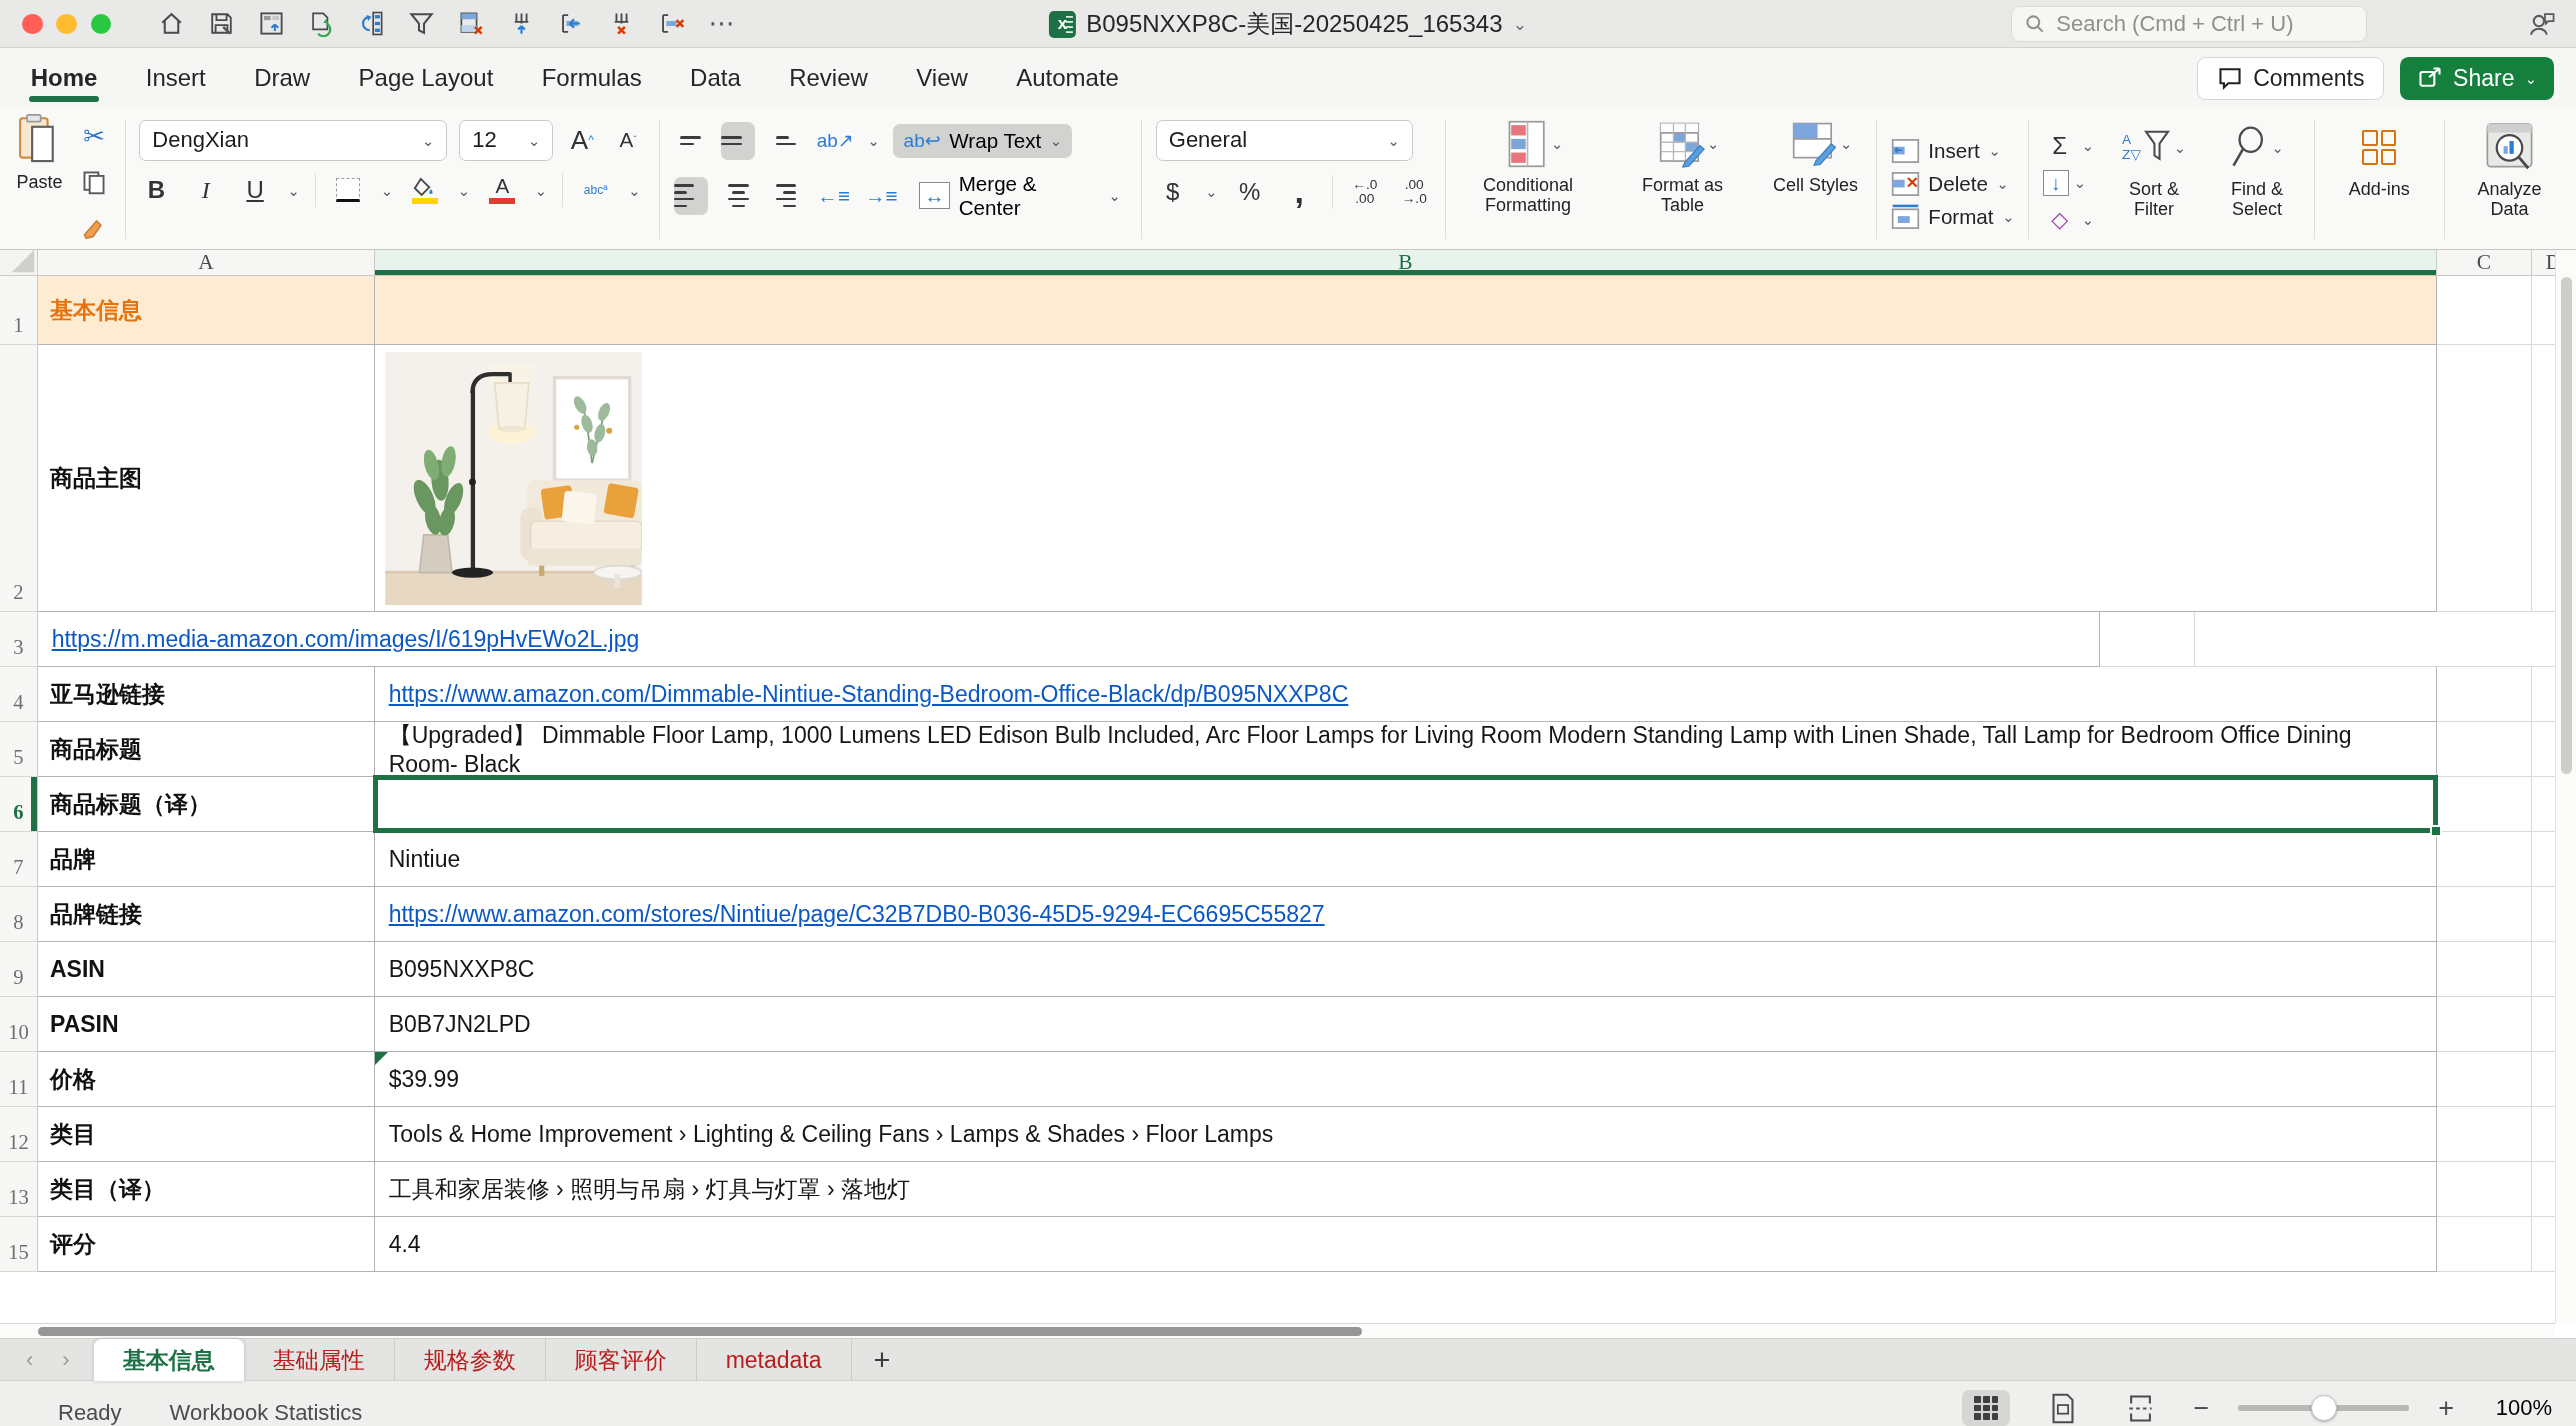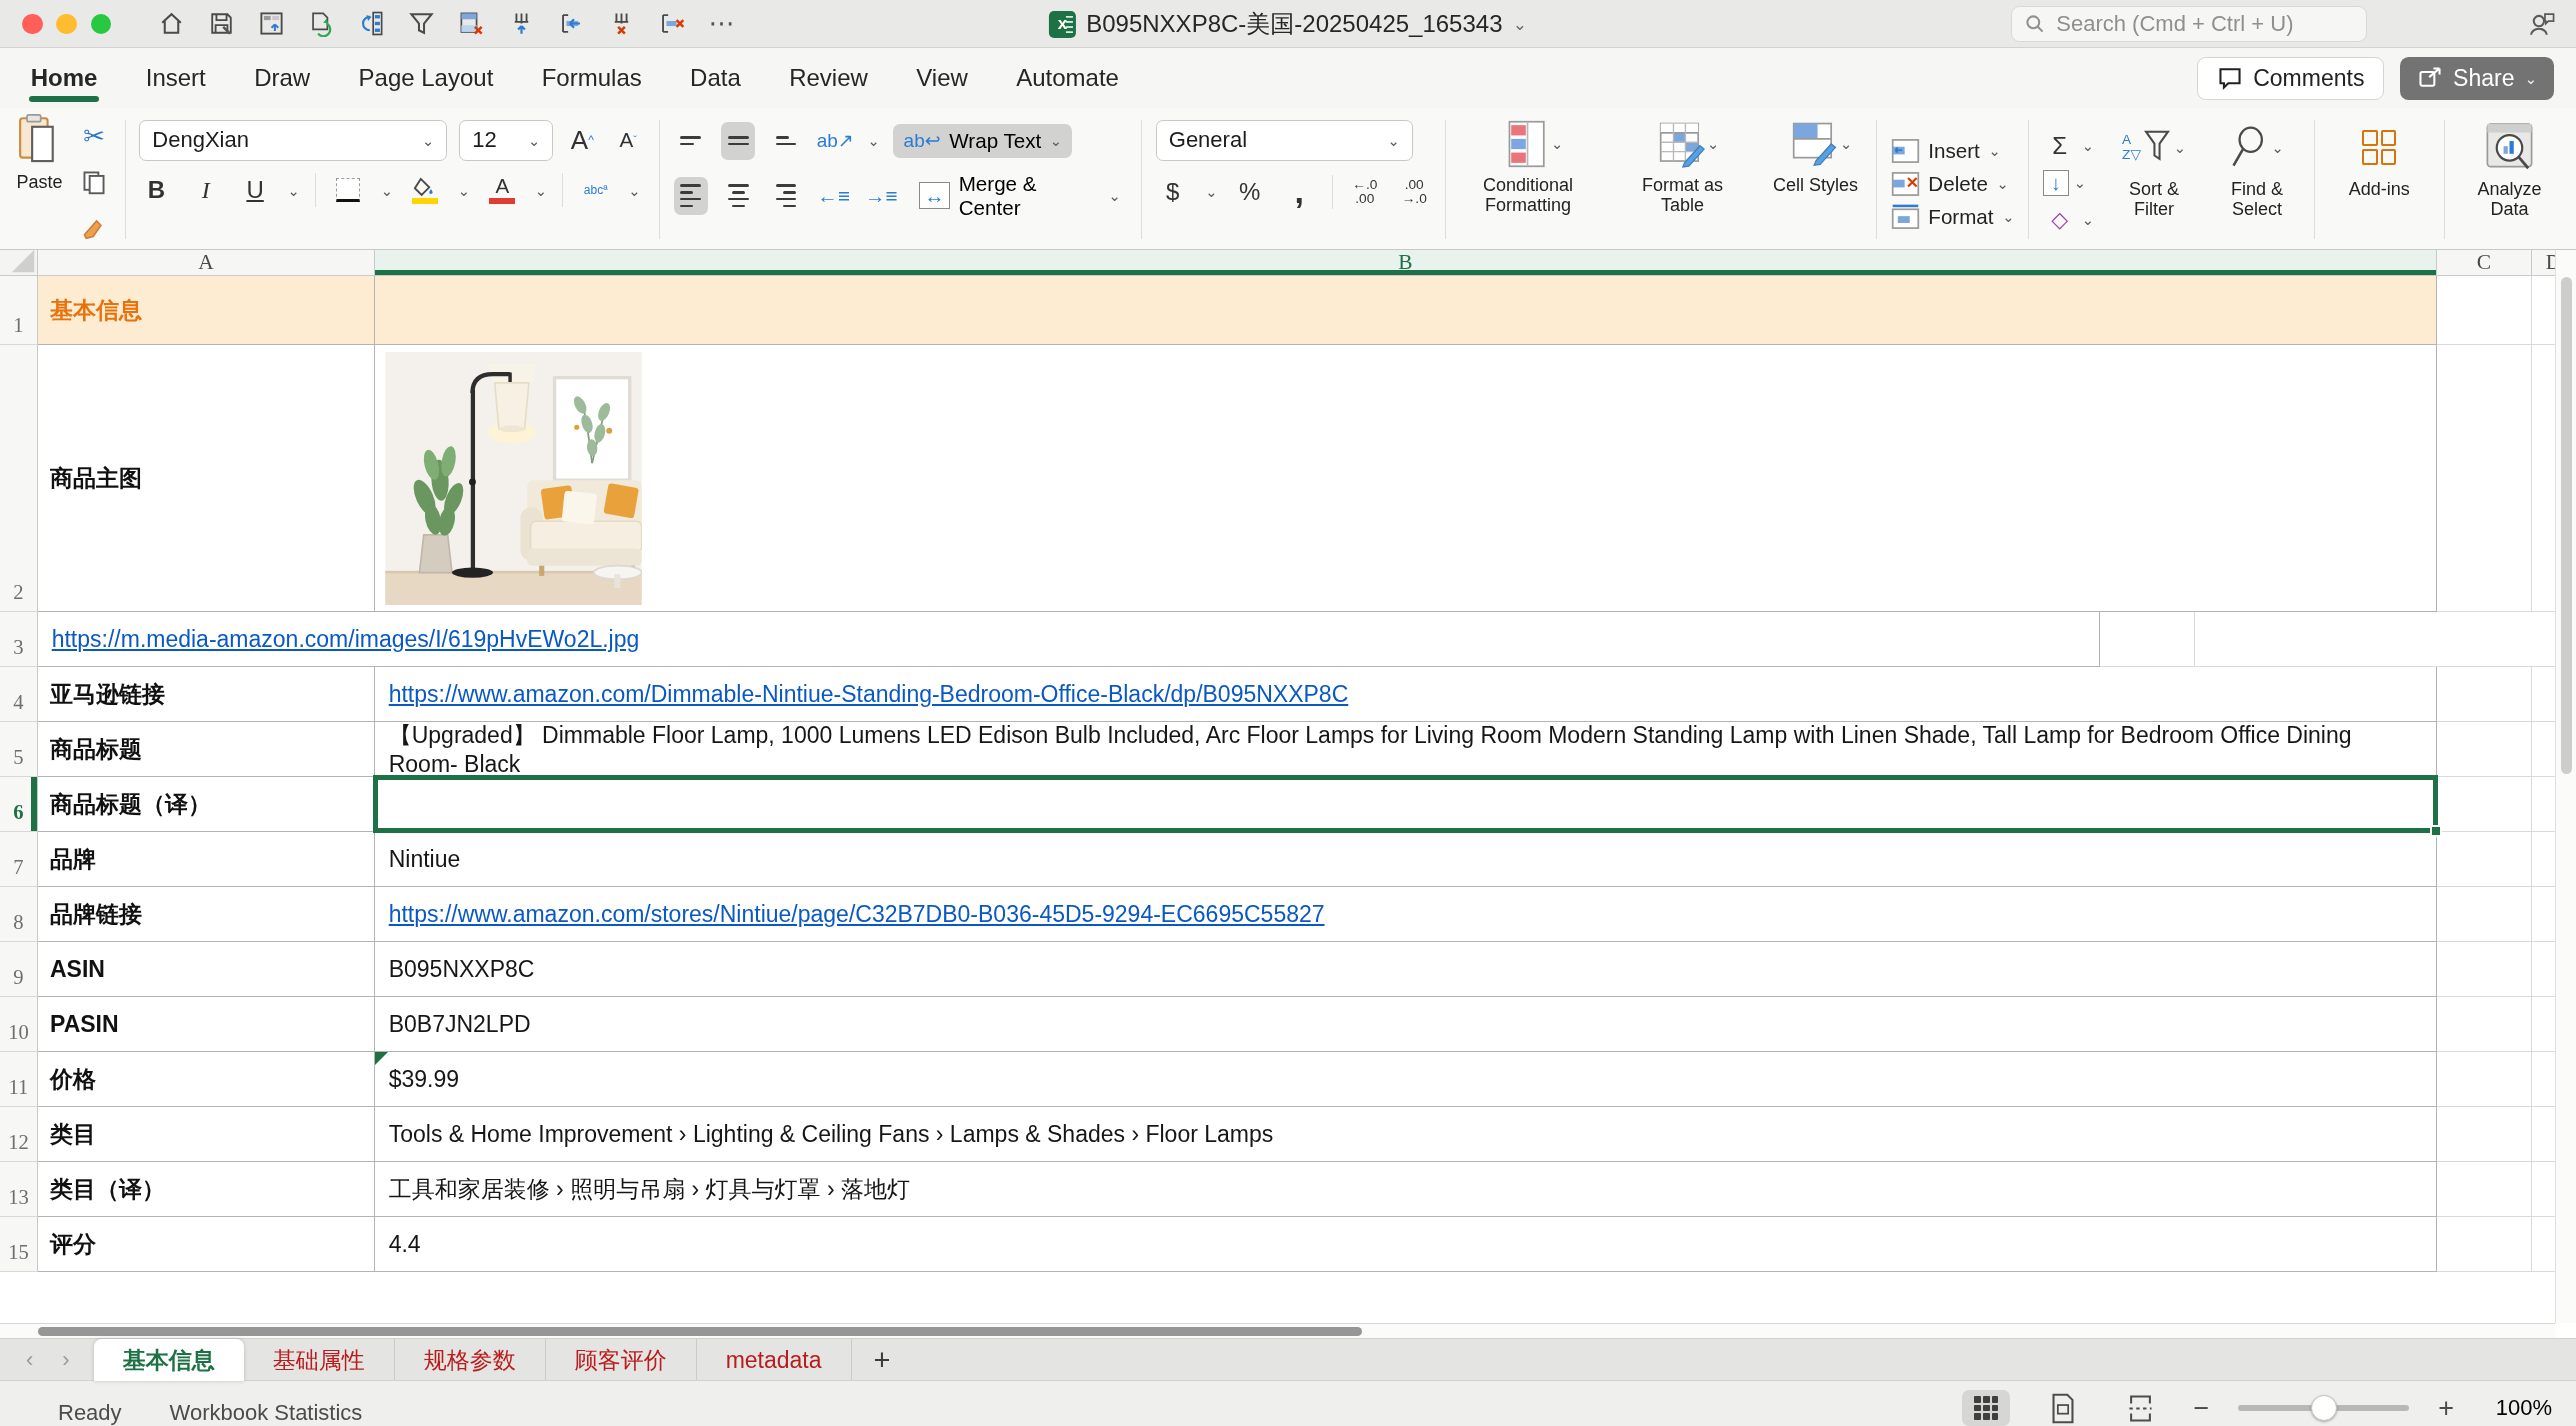--- a/index.html
+++ b/index.html
@@ -31,35 +31,35 @@
   
   .tabrow { position:absolute; left:0; top:48px; width:2576px; height:60px; background:#f6f6f4; }
   .rtabs { position:absolute; left:29px; top:0; height:60px; display:flex; gap:45px; align-items:center; }
   .rtab { font-size:24px; color:#262626; position:relative; padding:12px 1.7px; cursor:default; }
   .rtab.active { font-weight:bold; }
   .rtab.active::after { content:""; position:absolute; left:0; right:0; bottom:1.7px; height:6px;
     border-radius:3.4px; background:#1e7145; }
   .tr-actions { position:absolute; right:22px; top:8.6px; display:flex; gap:15.4px; }
   .btn-comments { height:43px; padding:0 19px; background:#fff; border:0.9px solid #d4d4d2;
     border-radius:8.6px; display:flex; align-items:center; gap:10.3px; font-size:23px; color:#222; }
-  .btn-share { height:43px; padding:0 17px; background:#737373; border-radius:8.6px;
+  .btn-share { height:43px; padding:0 17px; background:#15803d; border-radius:8.6px;
     display:flex; align-items:center; gap:10.3px; font-size:23px; color:#fff; }
   .btn-share .chev { color:#dff. }
   
   .ribbon { position:absolute; left:0; top:108px; width:2576px; height:142px;
     background:#f9f9f8; border-bottom:0.9px solid #c8c8c6; display:flex; align-items:stretch;
     padding:5.1px 15.4px 3.4px 15.4px; gap:13.7px; }
   .vsep { width:0.9px; background:#dddddb; margin:6.9px 0; }
   .grp { display:flex; flex-direction:column; justify-content:flex-start; }
   .rowline { display:flex; align-items:center; gap:12px; }
   .bigbtn { display:flex; flex-direction:column; align-items:center; justify-content:flex-start; gap:5.1px; }
   .bigbtn .lbl { font-size:18px; color:#232323; text-align:center; line-height:1.1; }
   .chev { font-size:14.6px; color:#5c5c5c; }
   .iconbtn { display:flex; align-items:center; justify-content:center; min-width:34px; height:38px; color:#333; }
-  .pill-active { background:#d2d2d0; border-radius:6.9px; }
+  .pill-active { background:#d2d2d0; border-radius:6.9px;justify-content:space-between; }
   .combo { background:#fff; border:0.9px solid #c9c9c7; border-radius:6.9px; height:41px;
     display:flex; align-items:center; justify-content:space-between; padding:0 12px; font-size:22px; color:#1c1c1c; }
   .color-underbar { display:flex; flex-direction:column; align-items:center; line-height:1; }
   .color-underbar .bar { width:26px; height:6px; margin-top:1.7px; }
   .alines { display:flex; flex-direction:column; gap:4.3px; }
   .alines i { display:block; height:2.6px; background:#3c3c3c; border-radius:1.7px; }
   .stack3 { display:flex; flex-direction:column; gap:8.6px; justify-content:center; }
   .cellrow { display:flex; align-items:center; gap:8.6px; font-size:20.6px; color:#232323; }
 
   

